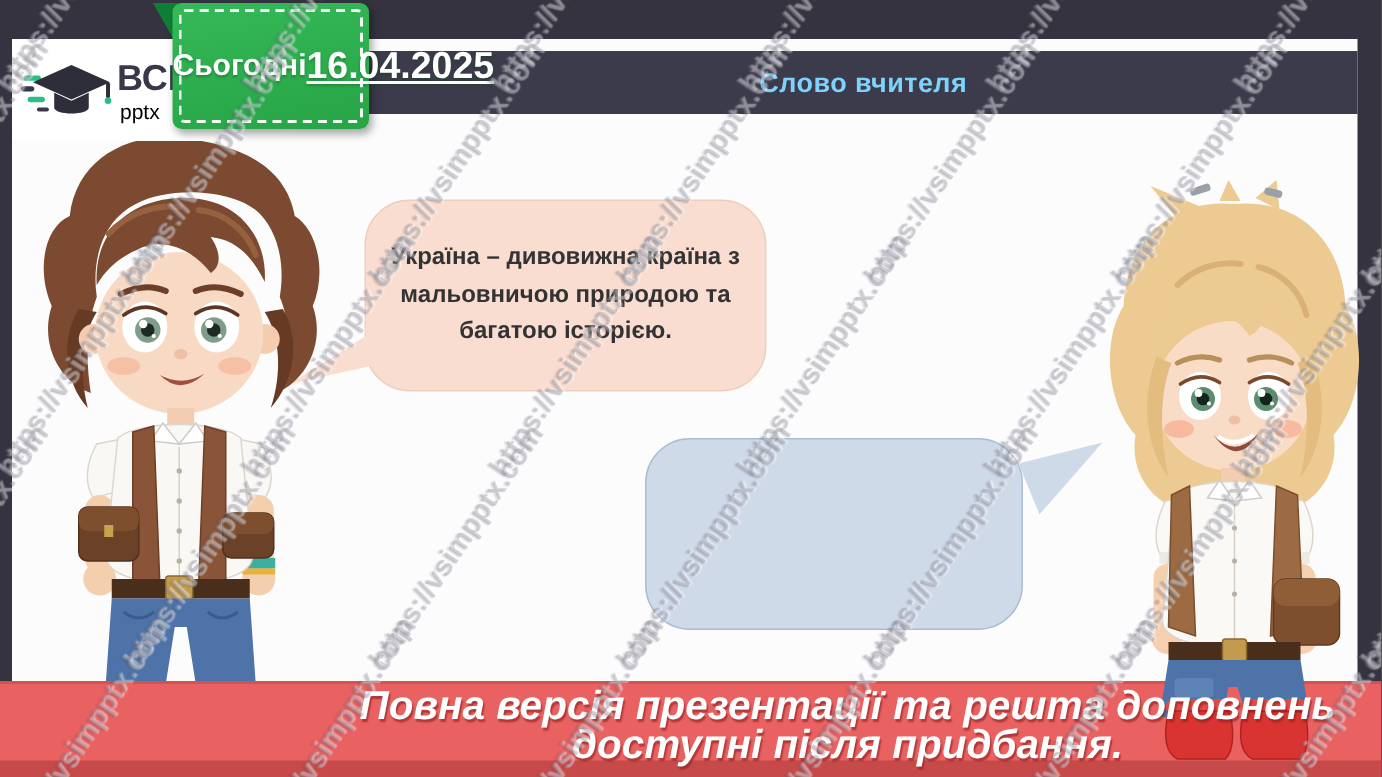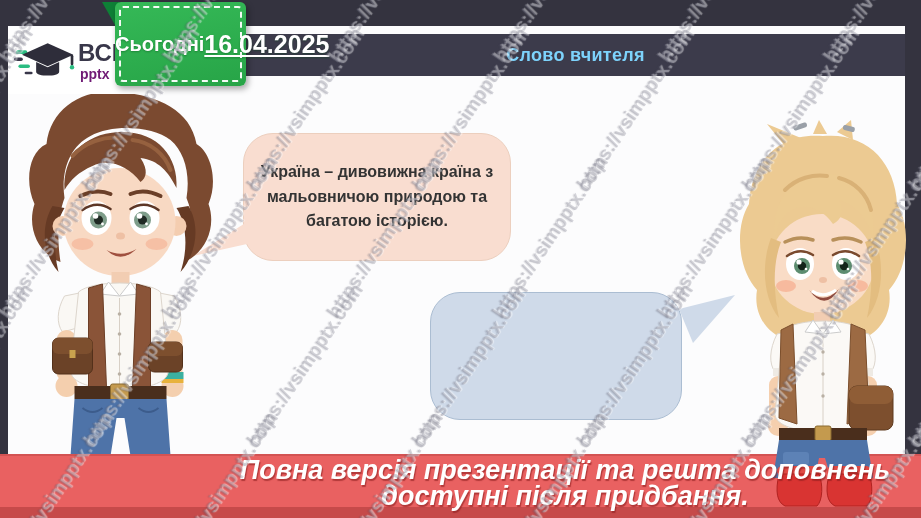--- a/index.html
+++ b/index.html
@@ -16,21 +16,21 @@
   
   .slide{position:absolute; left:8px; top:26px; width:897px; height:492px; background:#fcfcfd; z-index:1;}
   
   .header-bar{position:absolute; left:8px; top:34px; width:897px; height:42px; background:var(--header-bar); z-index:2;}
   .header-title-wrap{position:absolute; left:238px; top:0; width:659px; height:42px; display:flex; align-items:center; justify-content:center;}
   .header-title{color:#7dd3fc; font-size:18px; font-weight:bold; letter-spacing:.3px;}
   
   .logo-box{position:absolute; left:8px; top:27px; width:152px; height:67px; background:#ffffff; z-index:8; display:flex; align-items:center; padding-left:6px; box-sizing:border-box;}
   .logo-text{display:flex; flex-direction:column; margin-left:2px;}
   .logo-title{font-size:24px; font-weight:bold; color:#39374a; line-height:1;}
-  .logo-sub{font-size:14px; font-weight:bold; color:#701a75; line-height:1; margin-top:2px; margin-left:2px;}
+  .logo-sub{font-size:14px; font-weight:normal; color:#000000; line-height:1; margin-top:2px; margin-left:2px;}
   
   .badge-fold{position:absolute; left:102px; top:2px; width:0; height:0;
     border-top:30px solid var(--green-dark); border-left:17px solid transparent; z-index:7;}
   .today-badge{position:absolute; left:115px; top:2px; width:131px; height:84px; z-index:8;
     background:linear-gradient(170deg,#35b957,#27a447); border-radius:6px;
     box-shadow:2px 3px 6px rgba(0,0,0,.35); display:flex; flex-direction:row; align-items:center; justify-content:flex-start;}
   .today-badge .dashed{position:absolute; inset:4px; border:2px dashed rgba(255,255,255,.95); border-radius:4px; pointer-events:none;}
   .today-label{color:#fff; font-size:20px; font-weight:bold; text-shadow:0 1px 2px rgba(0,70,20,.4); line-height:1.2;}
   .today-date{color:#fff; font-size:25px; font-weight:bold; text-shadow:0 1px 2px rgba(0,70,20,.4); line-height:1.2;text-decoration:underline;}
   

